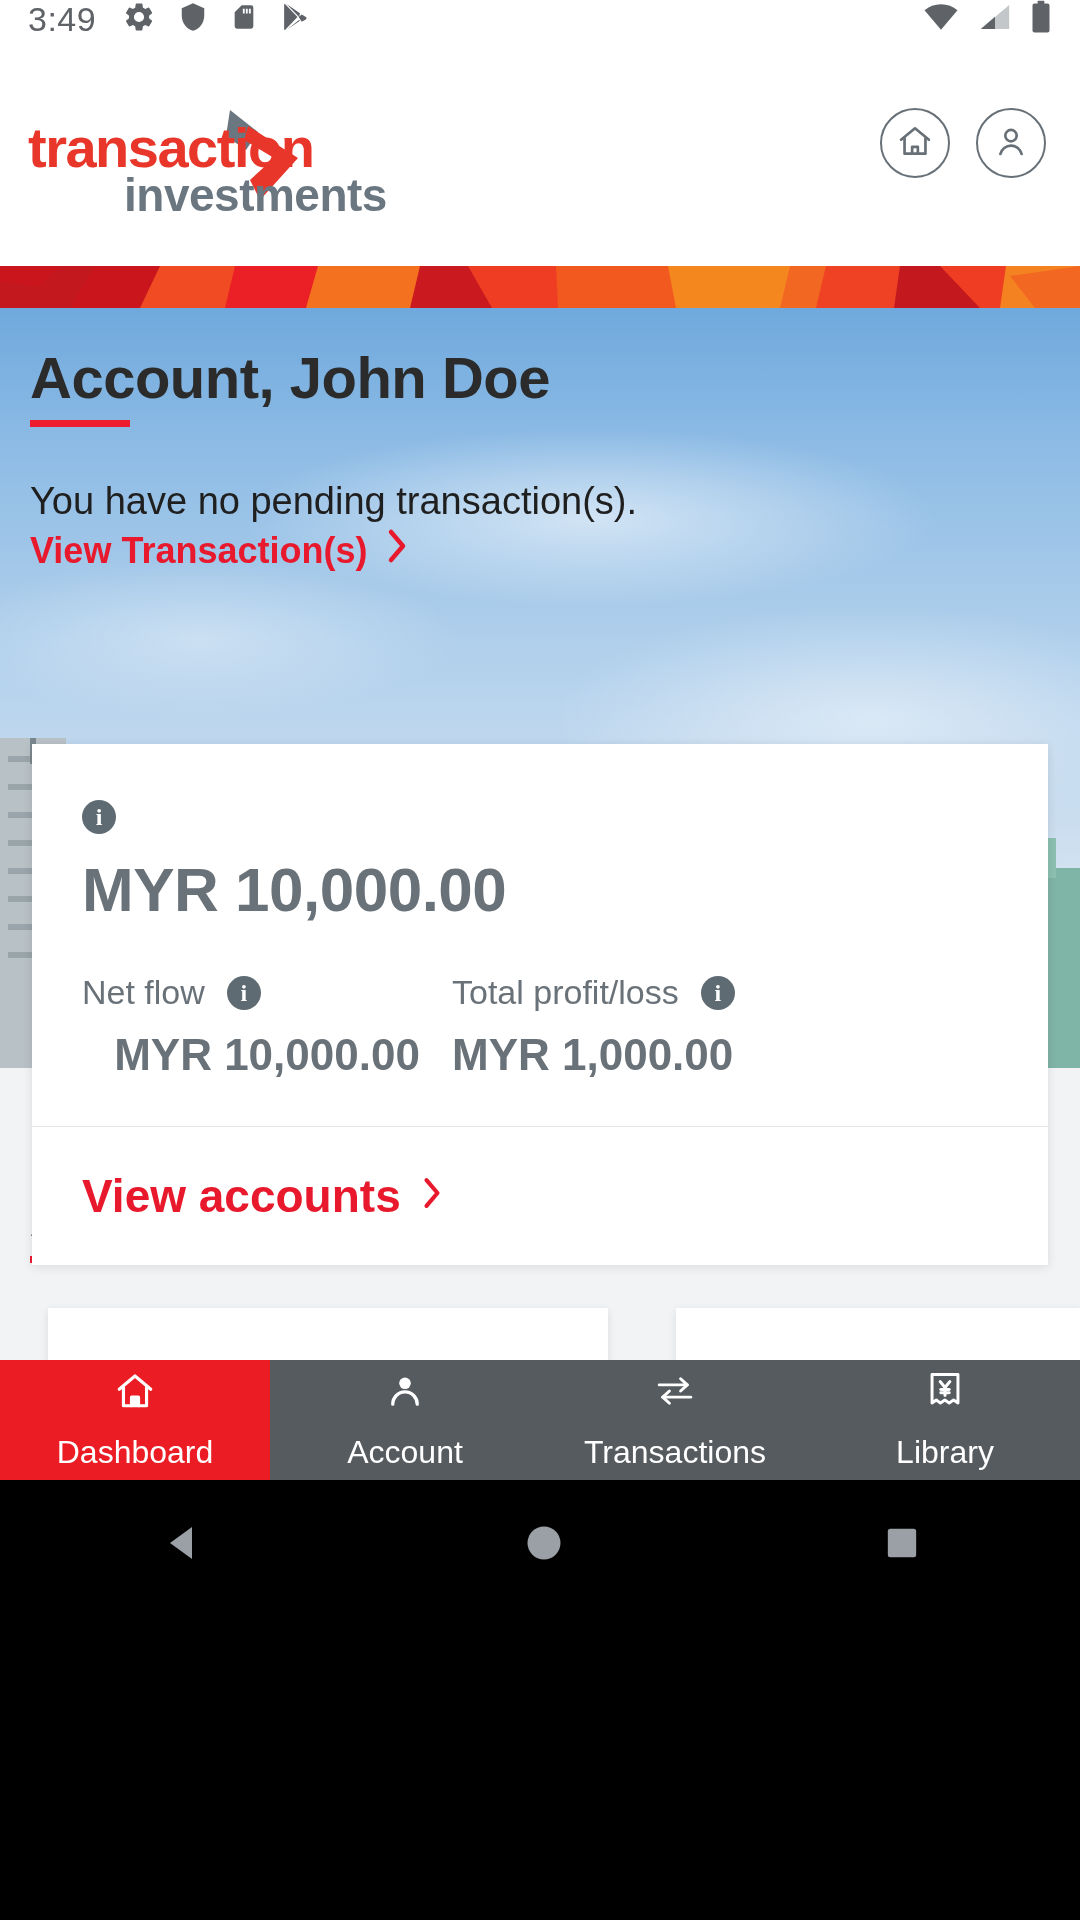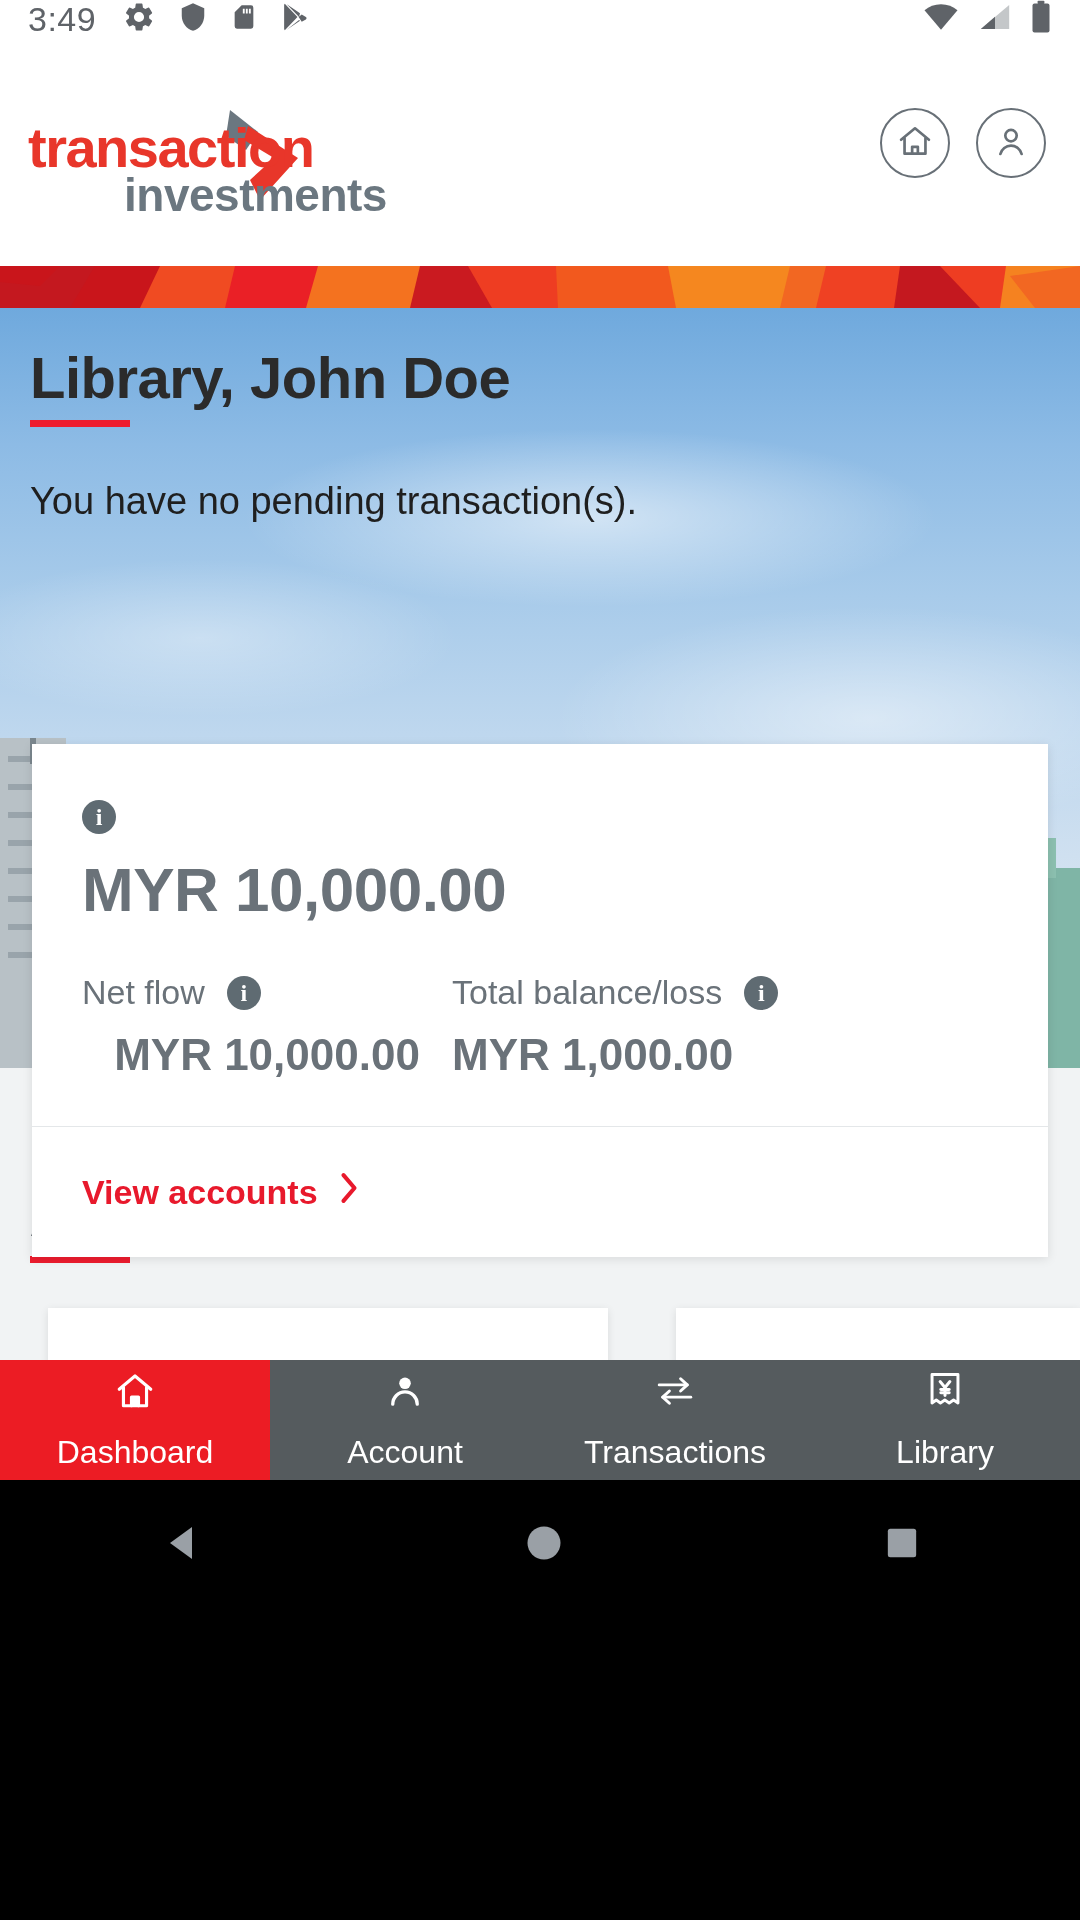--- a/index.html
+++ b/index.html
@@ -131,21 +131,21 @@
   }
   .bal-col { flex:0 0 auto; }
   .bal-col.left  { width:370px;text-align:center; }
   .bal-col-amount {
     margin-top:18px; font-size:44px; font-weight:700; color:#6a7279;
   }
   .bal-footer {
     border-top:1px solid #e4e7e9; padding:42px 50px;
   }
   .view-accounts {
-    font-size:34px; font-weight:700; color:#e8192c;
+    font-size:46px; font-weight:700; color:#e8192c;
     display:flex; align-items:center; gap:20px;
   }
   .info-dot {
     display:inline-flex; width:34px; height:34px; border-radius:50%;
     background:#5f6b72; color:#fff; font-size:24px; font-weight:700;
     align-items:center; justify-content:center;
     font-family:"Liberation Serif", serif; line-height:1;
   }
 
   
@@ -330,43 +330,51 @@
     <div class="city-right">
       <svg width="300" height="260" viewBox="0 0 300 260">
         <rect x="210" y="60" width="90" height="200" fill="#7fb5a6"></rect>
         <rect x="236" y="30" width="40" height="40" fill="#8cc0b0"></rect>
         <rect x="150" y="140" width="62" height="120" fill="#9dc4b8"></rect>
         <rect x="60" y="180" width="92" height="80" fill="#b4cbc3"></rect>
         <rect x="0" y="210" width="64" height="50" fill="#c2d2cc"></rect>
       </svg>
     </div>
 
-    <div class="welcome-title">Library, John Doe</div>
+    <div class="welcome-title">Account, John Doe</div>
     <div class="welcome-rule"></div>
     <div class="pending-text">You have no pending transaction(s).</div>
+    <div class="view-tx">
+      <span>View Transaction(s)</span>
+      <span>
+        <svg width="24" height="40" viewBox="0 0 24 40" fill="none" stroke="#e8192c" stroke-width="4.5" stroke-linecap="round" stroke-linejoin="round">
+          <path d="M6 6 L18 20 L6 34"></path>
+        </svg>
+      </span>
+    </div>
   </div>
 
   <div class="balance-card">
     <div class="bal-body">
       <div class="bal-label">
         <span class="info-dot">i</span>
       </div>
       <div class="bal-amount">MYR 10,000.00</div>
 
       <div class="bal-row">
         <div class="bal-col left">
           <div class="bal-label">
             <span>Net flow</span>
             <span class="info-dot">i</span>
           </div>
           <div class="bal-col-amount">MYR 10,000.00</div>
         </div>
         <div class="bal-col">
           <div class="bal-label">
-            <span>Total balance/loss</span>
+            <span>Total profit/loss</span>
             <span class="info-dot">i</span>
           </div>
           <div class="bal-col-amount">MYR 1,000.00</div>
         </div>
       </div>
     </div>
 
     <div class="bal-footer">
       <div class="view-accounts">
         <span>View accounts</span>

